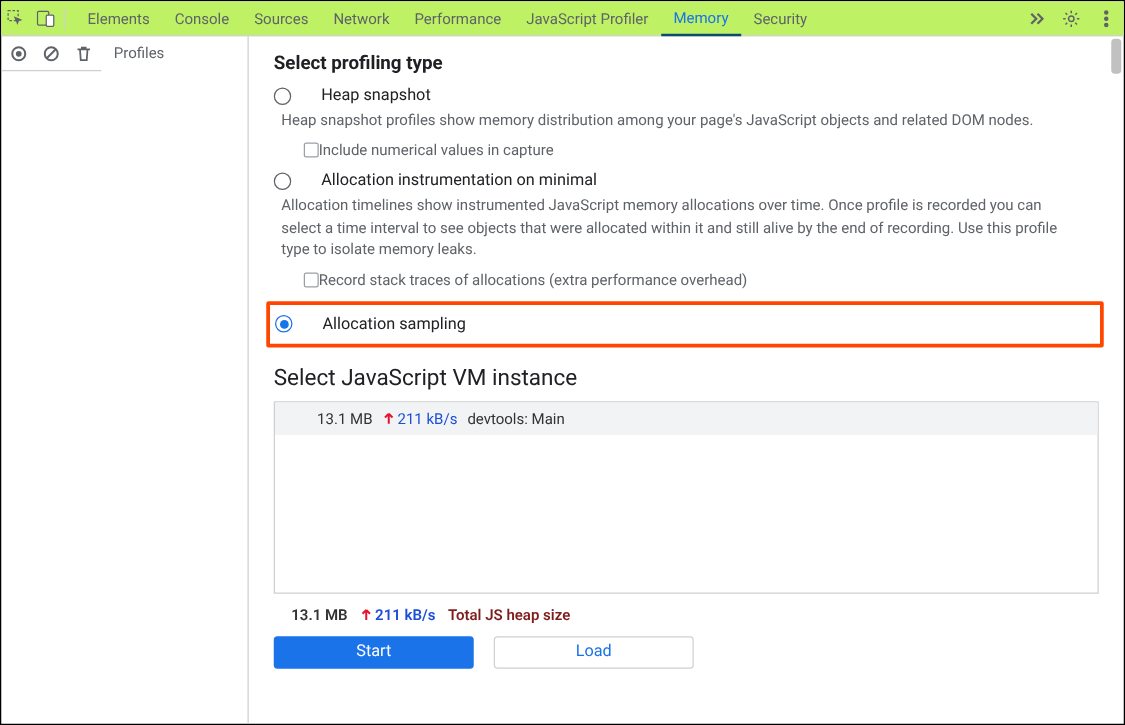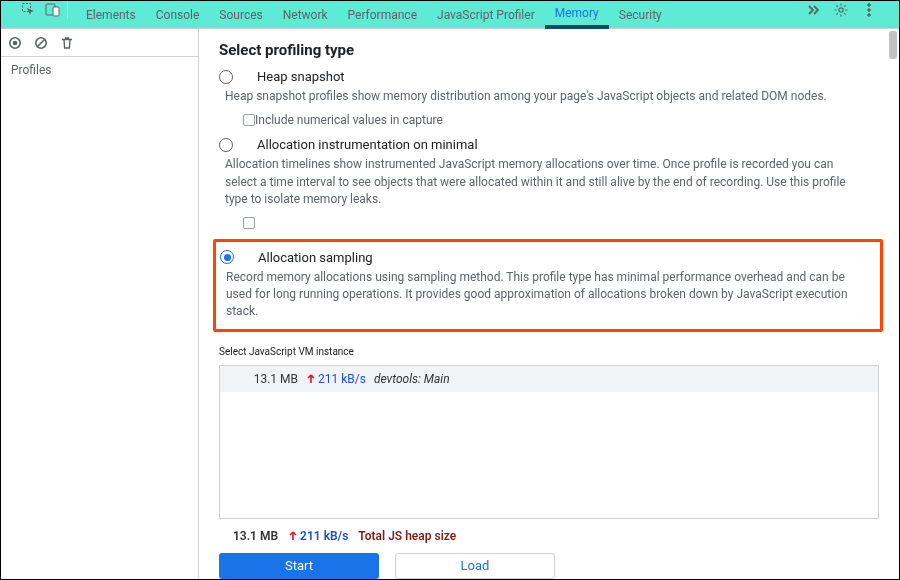--- a/index.html
+++ b/index.html
@@ -1,61 +1,61 @@
 <!DOCTYPE html>
 <html><head>
 <meta charset="utf-8">
 <style>
   * { box-sizing: border-box; }
   html,body { margin:0; padding:0; font-family: "Segoe UI", Roboto, Arial, sans-serif; font-size:12px; color:#333; }
   body { width:900px; height:580px; border:1px solid #000; position:relative; background:#fff; overflow:hidden; }
 
   
-  .tabstrip { height:28px; border-bottom:1px solid #d0d0d0; display:flex; align-items:flex-start; padding:0 16px; background:#5eead4; }
+  .tabstrip { height:28px; border-bottom:1px solid #d0d0d0; display:flex; align-items:center; padding:0 0; background:#bef264; }
   .ts-icon { width:18px; height:18px; margin:0 3px; display:flex; align-items:center; justify-content:center; color:#5f6368; }
   .ts-icon svg { width:16px; height:16px; stroke:#5f6368; fill:none; }
   .tabs { display:flex; align-items:stretch; height:100%; margin-left:6px; flex:1; }
   .tab { padding:0 10px; display:flex; align-items:center; color:#5f6368; cursor:pointer; font-size:12px; }
-  .tab.selected { color:#1a73e8; border-bottom:4px solid #0c4a6e; margin-bottom:-1px; }
+  .tab.selected { color:#1a73e8; border-bottom:2px solid #0c4a6e; margin-bottom:-1px; }
   .ts-right { margin-left:auto; display:flex; align-items:center; }
   .ts-right .ts-icon { margin:0 5px; }
 
   
   .main { display:flex; height:calc(100% - 28px); }
-  .sidebar { width:198px; border-right:1px solid #d0d0d0; display:flex; flex-direction:column; }
+  .sidebar { width:198px; border-right:1px solid #d0d0d0; display:flex; flex-direction:row; }
   .sb-toolbar { height:28px; border-bottom:1px solid #d0d0d0; display:flex; align-items:center; padding:0 6px; gap:10px; }
   .sb-toolbar .ico { width:16px; height:16px; display:flex; align-items:center; justify-content:center; color:#5f6368; }
   .sb-toolbar svg { width:14px; height:14px; }
   .sb-heading { padding:6px 10px; color:#5f6368; font-size:12px; }
 
   .content { flex:1; position:relative; overflow:hidden; }
   .content-inner { padding:12px 20px 0 20px; height:100%; overflow-y:auto; }
   .scrollbar-fake { position:absolute; right:2px; top:2px; width:8px; height:28px; background:#c1c1c1; border-radius:3px; }
 
   h1.section { font-size:15px; font-weight:700; color:#202124; margin:0 0 10px 0; }
-  h2.section { font-size:10px; font-weight:400; color:#202124; margin:14px 0 8px 0; }
+  h2.section { font-size:18px; font-weight:400; color:#202124; margin:14px 0 8px 0; }
 
   .opt { margin:2px 0 10px 0; }
   .opt .row1 { display:flex; align-items:center; gap:24px; }
   .radio { width:14px; height:14px; border:1.5px solid #5f6368; border-radius:50%; display:inline-flex; align-items:center; justify-content:center; flex-shrink:0; }
   .radio.checked { border-color:#1a73e8; }
   .radio.checked::after { content:""; width:7px; height:7px; border-radius:50%; background:#1a73e8; display:block; }
   .opt-title { color:#202124; font-size:13px; }
   .opt-desc { margin:4px 0 0 6px; color:#5f6368; line-height:1.45; font-size:12px; max-width:640px; }
   .subopt { margin:8px 0 0 24px; display:flex; align-items:center; gap:0; color:#5f6368; }
   .checkbox { width:12px; height:12px; border:1.2px solid #9aa0a6; border-radius:2px; display:inline-block; flex-shrink:0; }
 
   .highlight-box { border:3px solid #ff4600; border-radius:2px; padding:8px 8px 8px 4px; margin-left:-6px; margin-right:-4px; }
 
   .vm-box { border:1px solid #d0d0d0; height:154px; margin-top:6px; }
   .vm-row { display:flex; align-items:center; gap:8px; padding:6px 14px; background:#f1f3f4; font-size:12px; color:#333; }
   .mem { width:64px; text-align:right; color:#333; }
   .trend { display:flex; align-items:center; color:#1d4ed8; gap:2px; }
   .trend svg { width:10px; height:10px; }
-  .vm-name { color:#333;font-style:italic; }
+  .vm-name { color:#333; }
 
   .totals { display:flex; align-items:center; gap:10px; padding:10px 14px 6px 14px; font-size:12px; }
   .totals .mem { width:auto; font-weight:600; }
   .totals .trend { font-weight:600; }
   .totals .label { font-weight:600; color:#7f1d1d; }
 
   .btnrow { display:flex; gap:16px; padding:4px 0 0 0; }
   .btn { width:160px; height:26px; display:flex; align-items:center; justify-content:center; border-radius:3px; font-size:13px; cursor:pointer; }
   .btn.primary { background:#1a73e8; color:#fff; }
   .btn.secondary { background:#fff; color:#1a73e8; border:1px solid #d0d0d0; }
@@ -152,30 +152,30 @@
       </div>
 
       <div class="opt">
         <div class="row1">
           <span class="radio"></span>
           <span class="opt-title">Allocation instrumentation on minimal</span>
         </div>
         <div class="opt-desc">Allocation timelines show instrumented JavaScript memory allocations over time. Once profile is recorded you can select a time interval to see objects that were allocated within it and still alive by the end of recording. Use this profile type to isolate memory leaks.</div>
         <div class="subopt">
           <span class="checkbox"></span>
+          <span>Record stack traces of allocations (extra performance overhead)</span>
         </div>
       </div>
 
       <div class="highlight-box">
         <div class="opt" style="margin:0">
           <div class="row1">
             <span class="radio checked"></span>
             <span class="opt-title">Allocation sampling</span>
           </div>
-          <div class="opt-desc">Record memory allocations using sampling method. This profile type has minimal performance overhead and can be used for long running operations. It provides good approximation of allocations broken down by JavaScript execution stack.</div>
         </div>
       </div>
 
       <h2 class="section">Select JavaScript VM instance</h2>
 
       <div class="vm-box">
         <div class="vm-row">
           <span class="mem">13.1 MB</span>
           <span class="trend">
             <svg viewBox="0 0 10 10">

